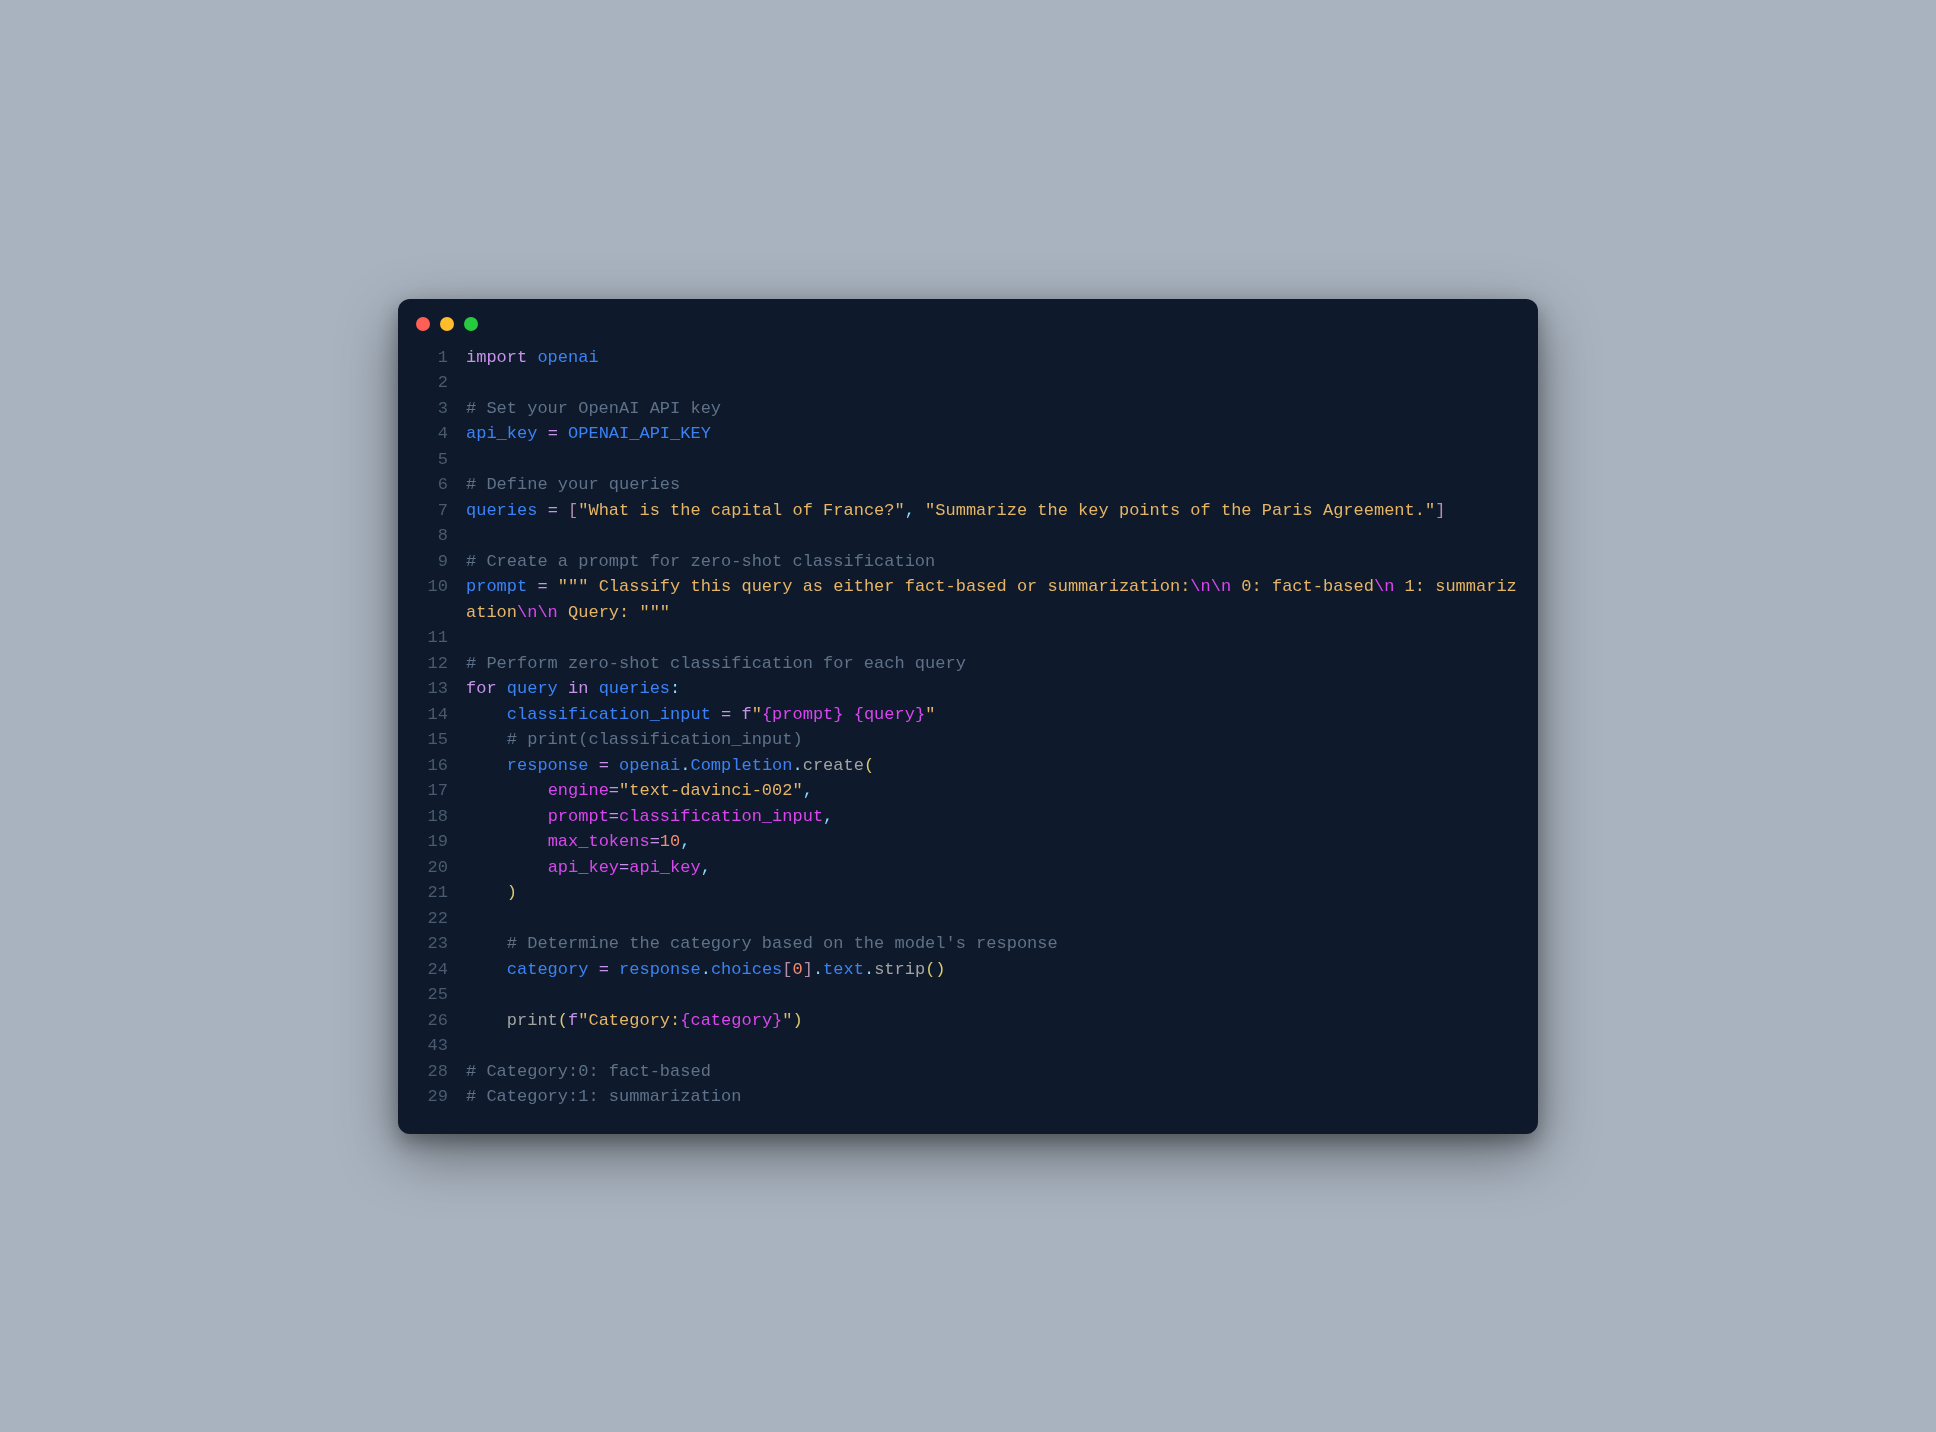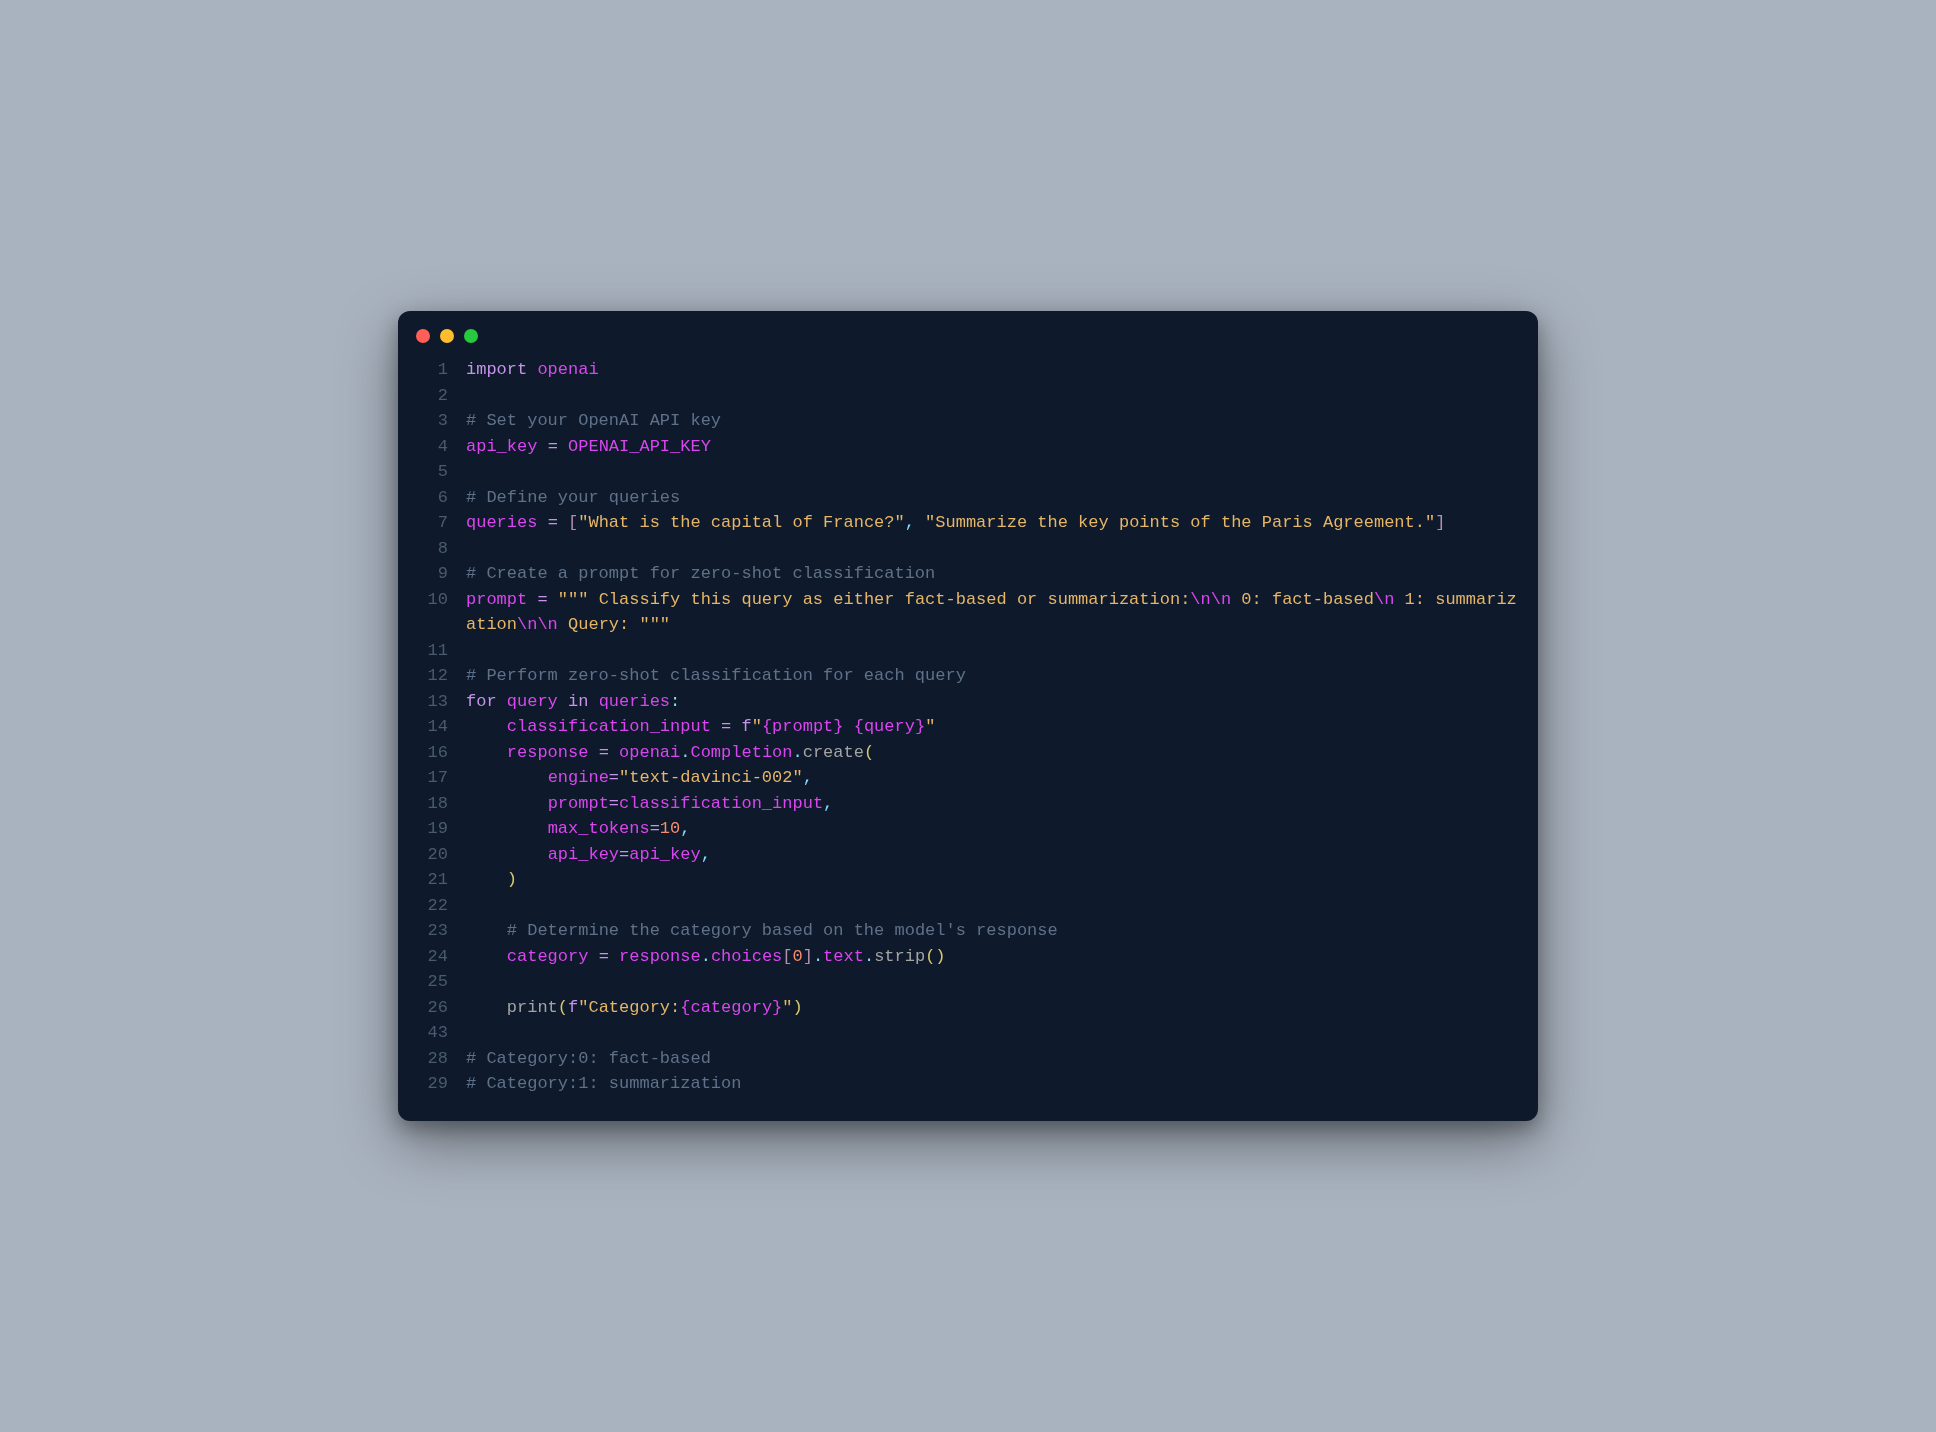--- a/index.html
+++ b/index.html
@@ -51,21 +51,21 @@
     padding-right: 0;
   }
   .content {
     padding-left: 18px;
     white-space: pre-wrap;
     word-break: break-all;
     color: #d8dee9;
     flex: 1;
   }
   .tok-kw   { color: #c792ea; margin-top: 39px; }
-  .tok-id   { color: #d946ef; }
+  .tok-id   { color: #3b82f6; }
   .tok-op   { color: #c792ea; }
   .tok-cmt  { color: #5f7189; }
   .tok-str  { color: #e6b566; }
   .tok-esc  { color: #d946ef; }
   .tok-num  { color: #f78c6c; }
   .tok-func { color: #a3a3a3; }
   .tok-var  { color: #d946ef; }
   .tok-fstr { color: #c792ea; }
   .tok-par  { color: #d9c86f; }
   .tok-br   { color: #b48ead; }
@@ -132,20 +132,24 @@
       </div>
       <div class="line">
         <span class="gutter">13</span>
         <span class="content"><span class="tok-kw">for</span><span class="tok-id"> query </span><span class="tok-kw">in</span><span class="tok-id"> queries</span><span class="tok-punc">:</span></span>
       </div>
       <div class="line">
         <span class="gutter">14</span>
         <span class="content"><span class="tok-id">    classification_input </span><span class="tok-op">=</span><span class="tok-id"> </span><span class="tok-fstr">f</span><span class="tok-str">"</span><span class="tok-var">{prompt}</span><span class="tok-str"> </span><span class="tok-var">{query}</span><span class="tok-str">"</span></span>
       </div>
       <div class="line">
+        <span class="gutter">15</span>
+        <span class="content"><span class="tok-id">    </span><span class="tok-cmt"># print(classification_input)</span></span>
+      </div>
+      <div class="line">
         <span class="gutter">16</span>
         <span class="content"><span class="tok-id">    response </span><span class="tok-op">=</span><span class="tok-id"> openai</span><span class="tok-dot">.</span><span class="tok-id">Completion</span><span class="tok-dot">.</span><span class="tok-func">create</span><span class="tok-par">(</span></span>
       </div>
       <div class="line">
         <span class="gutter">17</span>
         <span class="content"><span class="tok-id">        </span><span class="tok-var">engine</span><span class="tok-op">=</span><span class="tok-str">"text-davinci-002"</span><span class="tok-punc">,</span></span>
       </div>
       <div class="line">
         <span class="gutter">18</span>
         <span class="content"><span class="tok-id">        </span><span class="tok-var">prompt</span><span class="tok-op">=</span><span class="tok-var">classification_input</span><span class="tok-punc">,</span></span>

